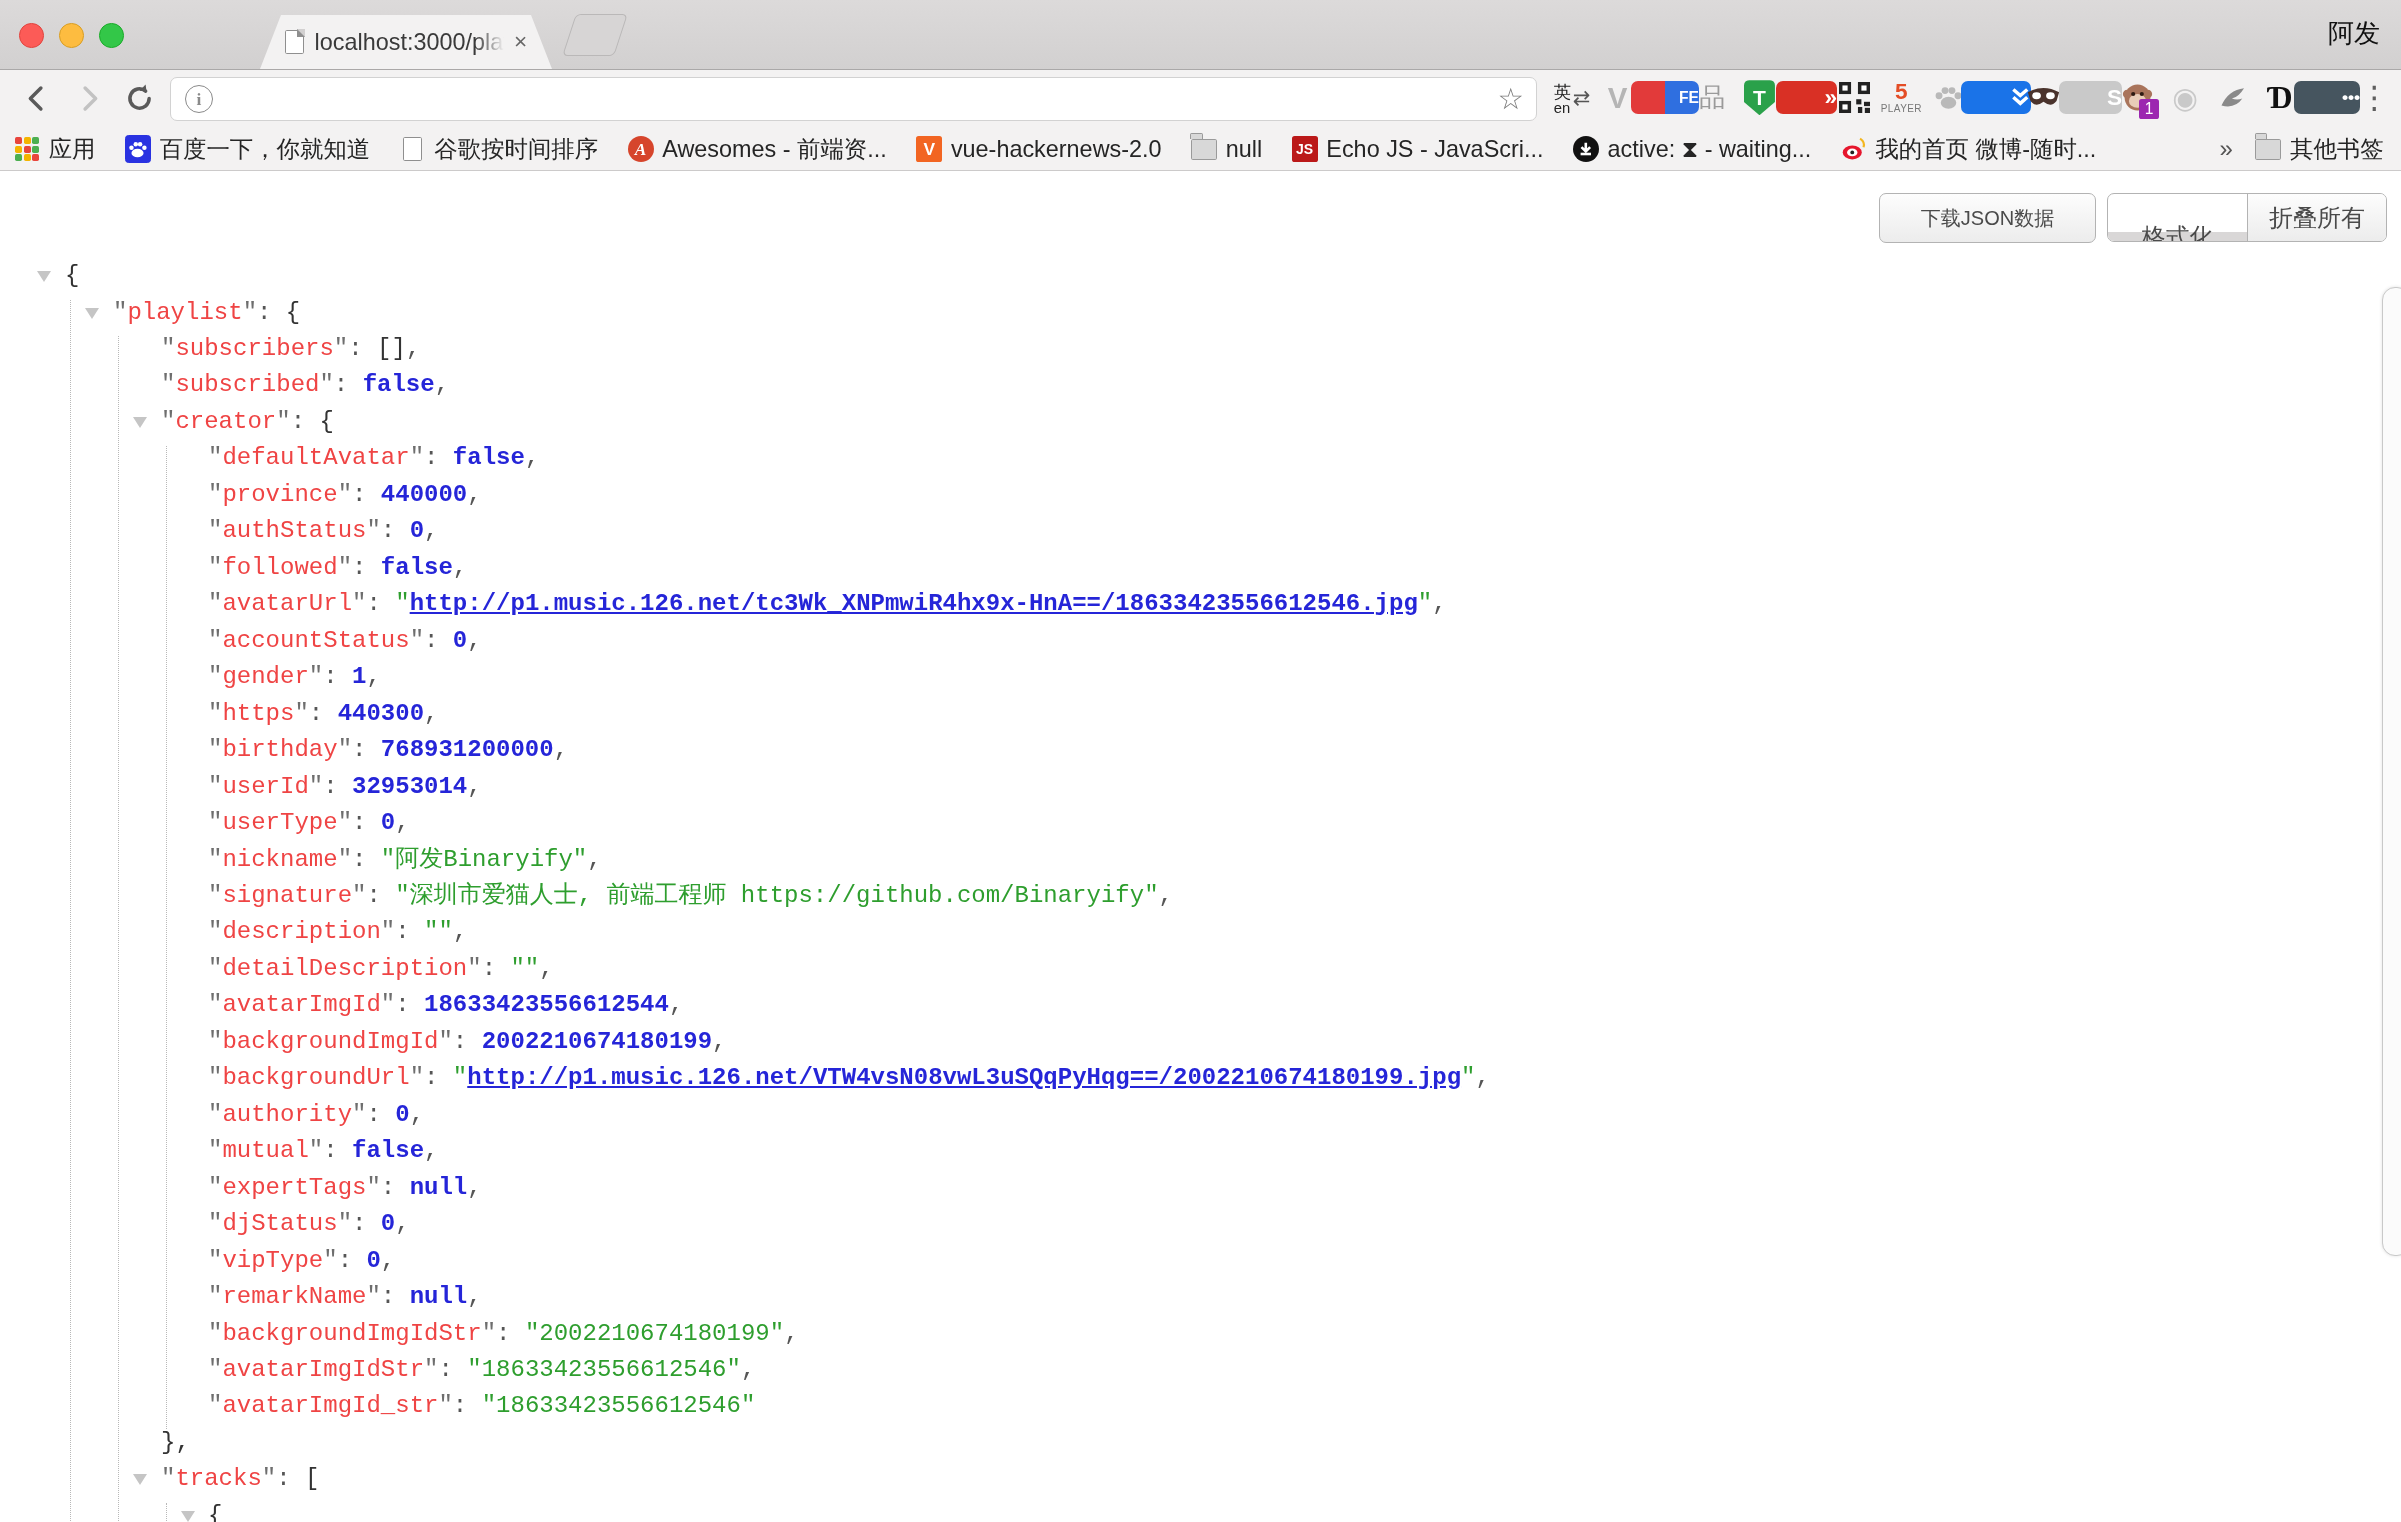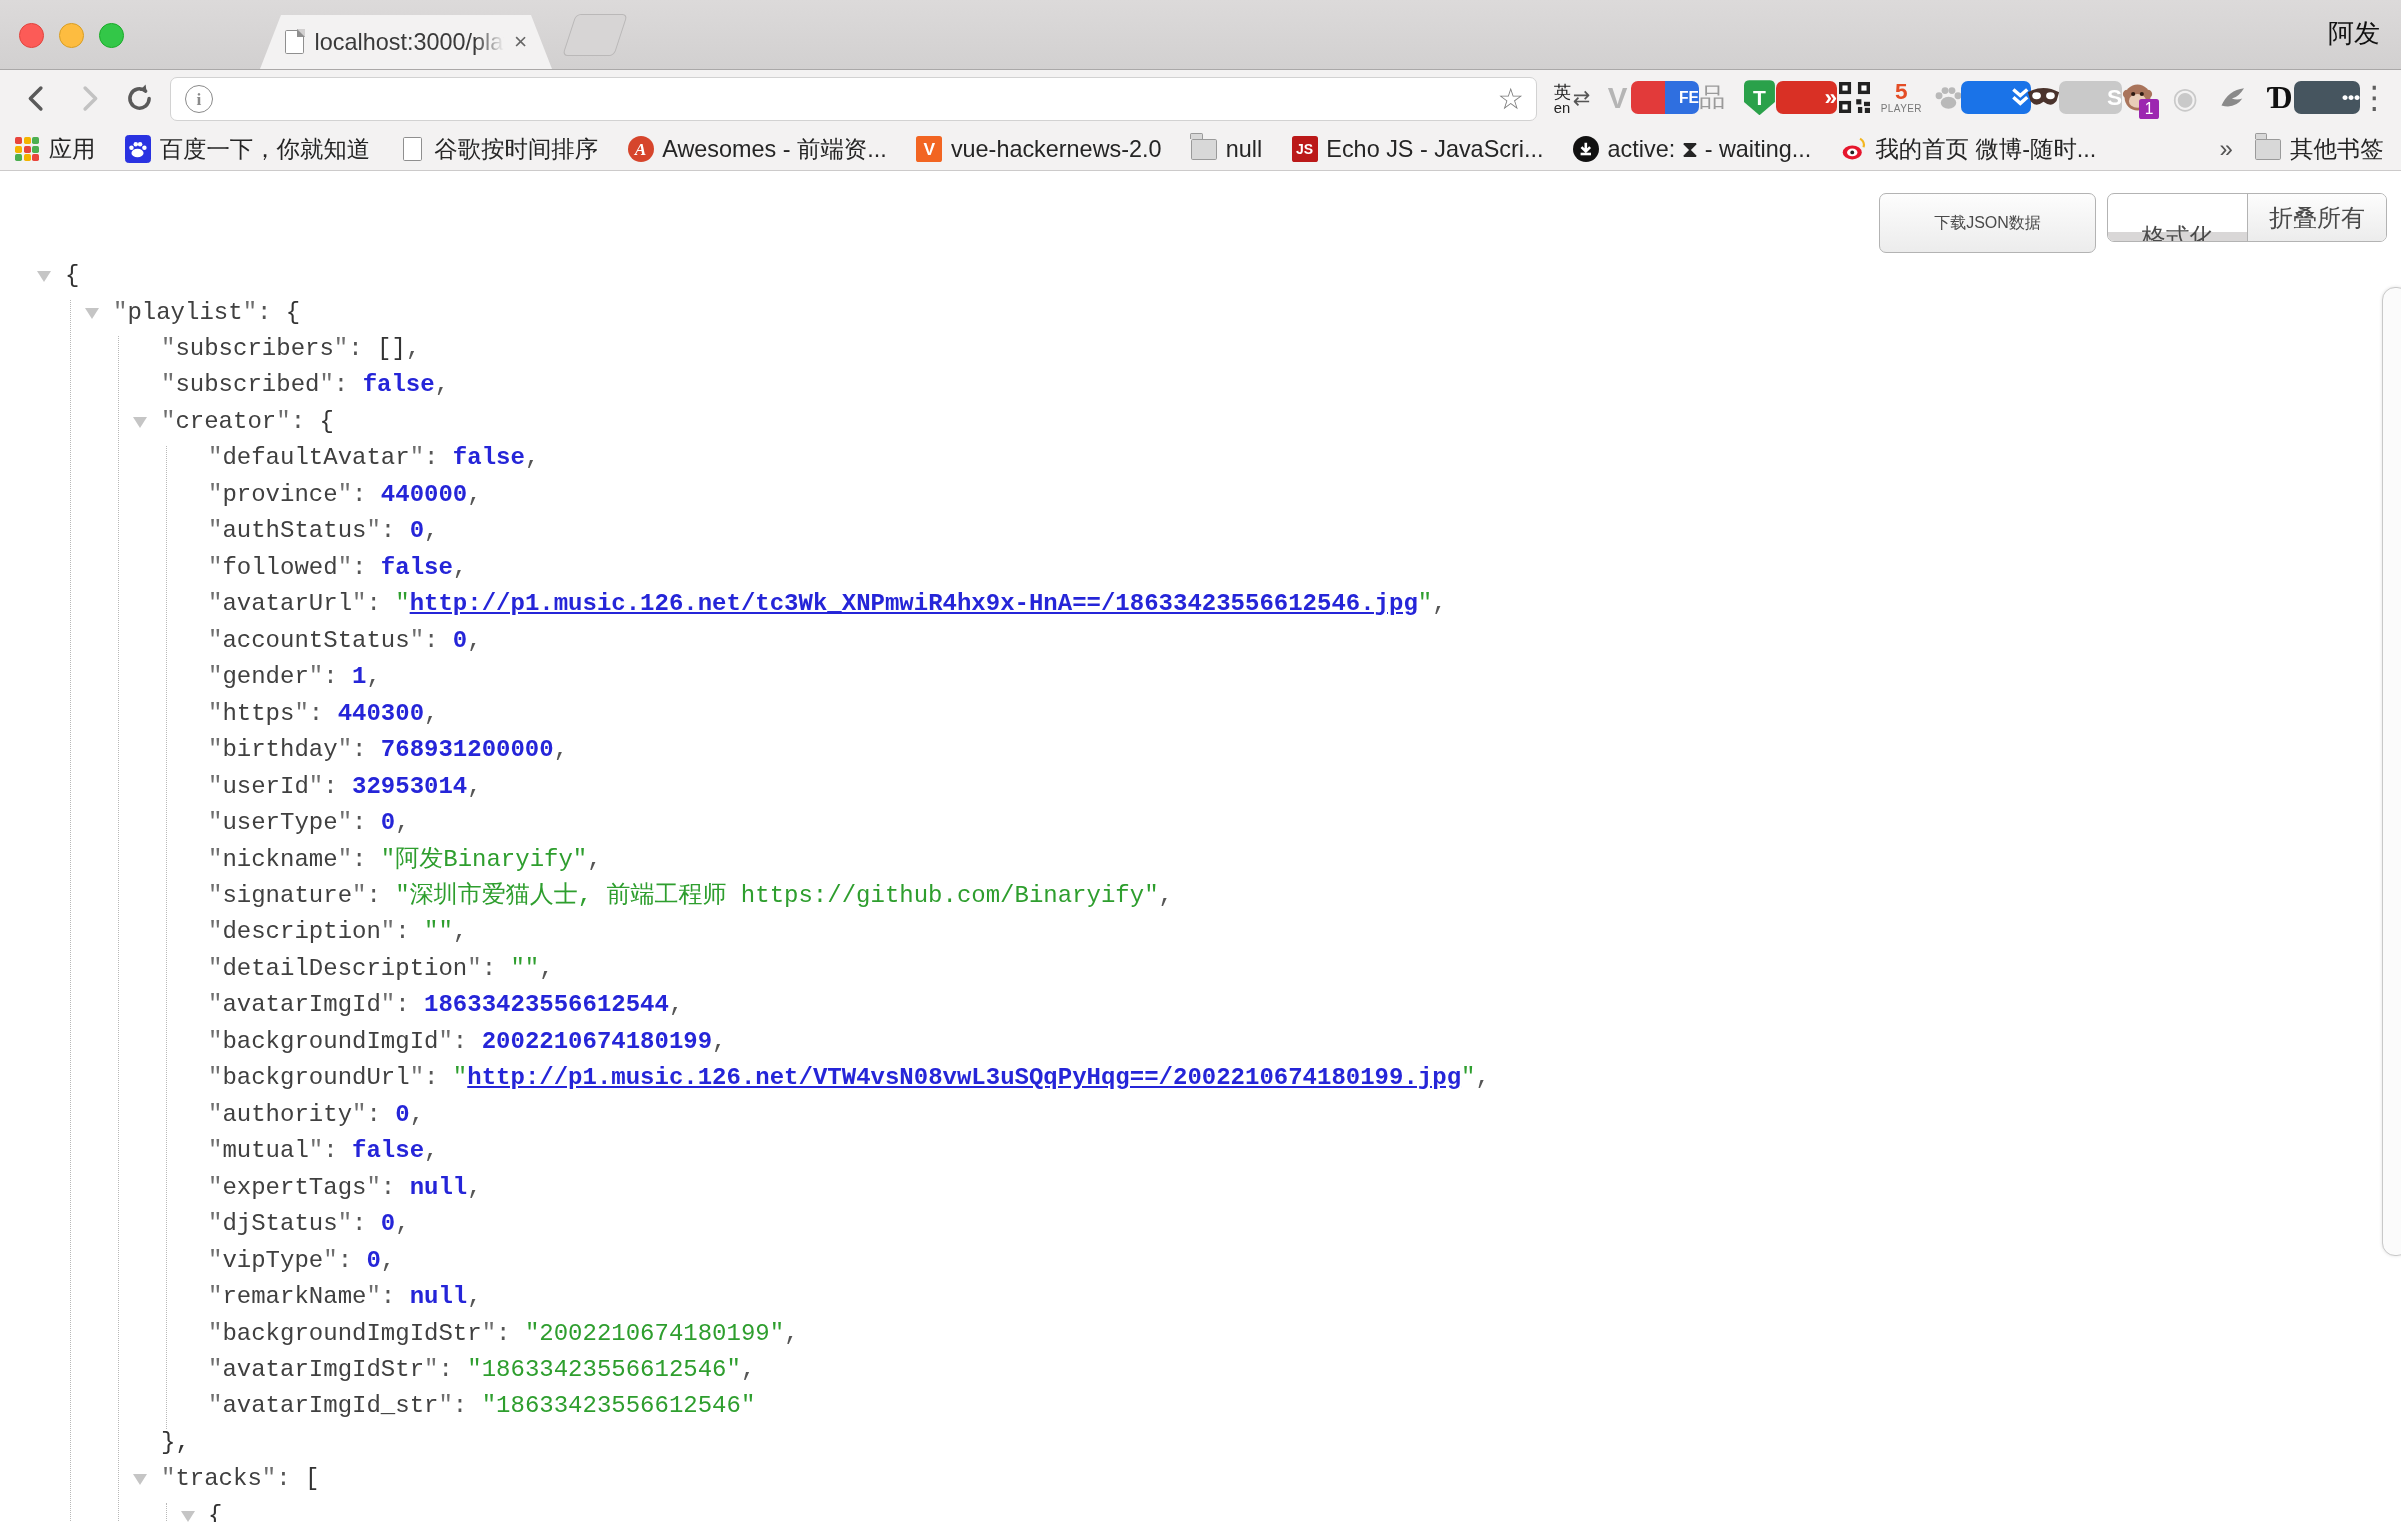--- a/index.html
+++ b/index.html
@@ -54,35 +54,35 @@
   .grid9{display:grid;grid-template-columns:repeat(3,7px);grid-template-rows:repeat(3,7px);gap:1.7px;}
   .grid9 i{border-radius:1.7px;display:block;}
   .folder{width:26px;height:19px;background:#d8d8d8;border:1.7px solid #9a9a9a;border-radius:1.7px;position:relative;}
   .folder::before{content:"";position:absolute;left:-1.7px;top:-7px;width:10.4px;height:5.2px;background:#d8d8d8;
     border:1.7px solid #9a9a9a;border-bottom:none;border-radius:1.7px 1.7px 0 0;}
   .page-ico{width:17.4px;height:22.6px;border:1.7px solid #8f8f8f;border-radius:1.7px;background:#fff;}
   .bm-right{margin-left:auto;display:flex;align-items:center;gap:22.6px;padding-right:17.4px;}
   .chev{font-size:24px;color:#555;}
   
   .content{position:absolute;left:0;top:173px;width:2401px;height:1350px;background:#fff;}
-  .btn{position:absolute;height:60px;box-sizing:border-box;border:1.7px solid #b3b3b3;border-radius:7px;
-    background:linear-gradient(#fdfdfd,#ececec);color:#4a4a4a;font-size:16px;display:flex;
+  .btn{position:absolute;height:50px;box-sizing:border-box;border:1.7px solid #b3b3b3;border-radius:7px;
+    background:linear-gradient(#fdfdfd,#ececec);color:#4a4a4a;font-size:20px;display:flex;
     align-items:center;justify-content:center;}
   .seg{position:absolute;display:flex;height:49px;box-sizing:border-box;border:1.7px solid #b3b3b3;border-radius:7px;overflow:hidden;}
   .seg-cell{width:139px;display:flex;align-items:center;justify-content:center;font-size:24px;color:#4a4a4a;box-sizing:border-box;}
   .seg-cell.active{background:#d9d7d7;margin-top:38px;}
   .seg-cell.plain{background:linear-gradient(#fdfdfd,#ececec);border-left:1.7px solid #b3b3b3;}
   
   .json-area{position:absolute;left:0;top:0;width:2401px;height:1350px;}
   .jline{position:relative;height:36px;line-height:36px;font-size:24px;white-space:pre;
     font-family:"Liberation Mono","DejaVu Sans Mono",monospace;}
   .arrow{position:absolute;top:13px;width:0;height:0;border-left:7.8px solid transparent;
     border-right:7.8px solid transparent;border-top:11.3px solid #c5c5c5;}
   .q{color:#6e6e6e;}
-  .key{color:#404040;font-family:Liberation Mono, monospace;}
+  .key{color:#ef4444;font-family:Liberation Mono, monospace;}
   .punct{color:#555;}
   .brace{color:#333;}
   .prim{color:#2525d8;font-weight:bold;}
   .str{color:#2e9e2e;}
   .link{color:#2525d8;font-weight:bold;text-decoration:underline;text-align:center;}
   .guide{position:absolute;border-left:1.7px dotted #b8b8b8;width:0;}
   .scroll-thumb{position:absolute;right:-8.7px;width:26px;border:1.7px solid #c9c9c9;
     background:#fbfbfb;border-radius:13px;box-shadow:0 0 3.5px rgba(0,0,0,.12);}
   
   .x-gray{color:#b5b5b5;font-weight:bold;font-size:29.5px;}

